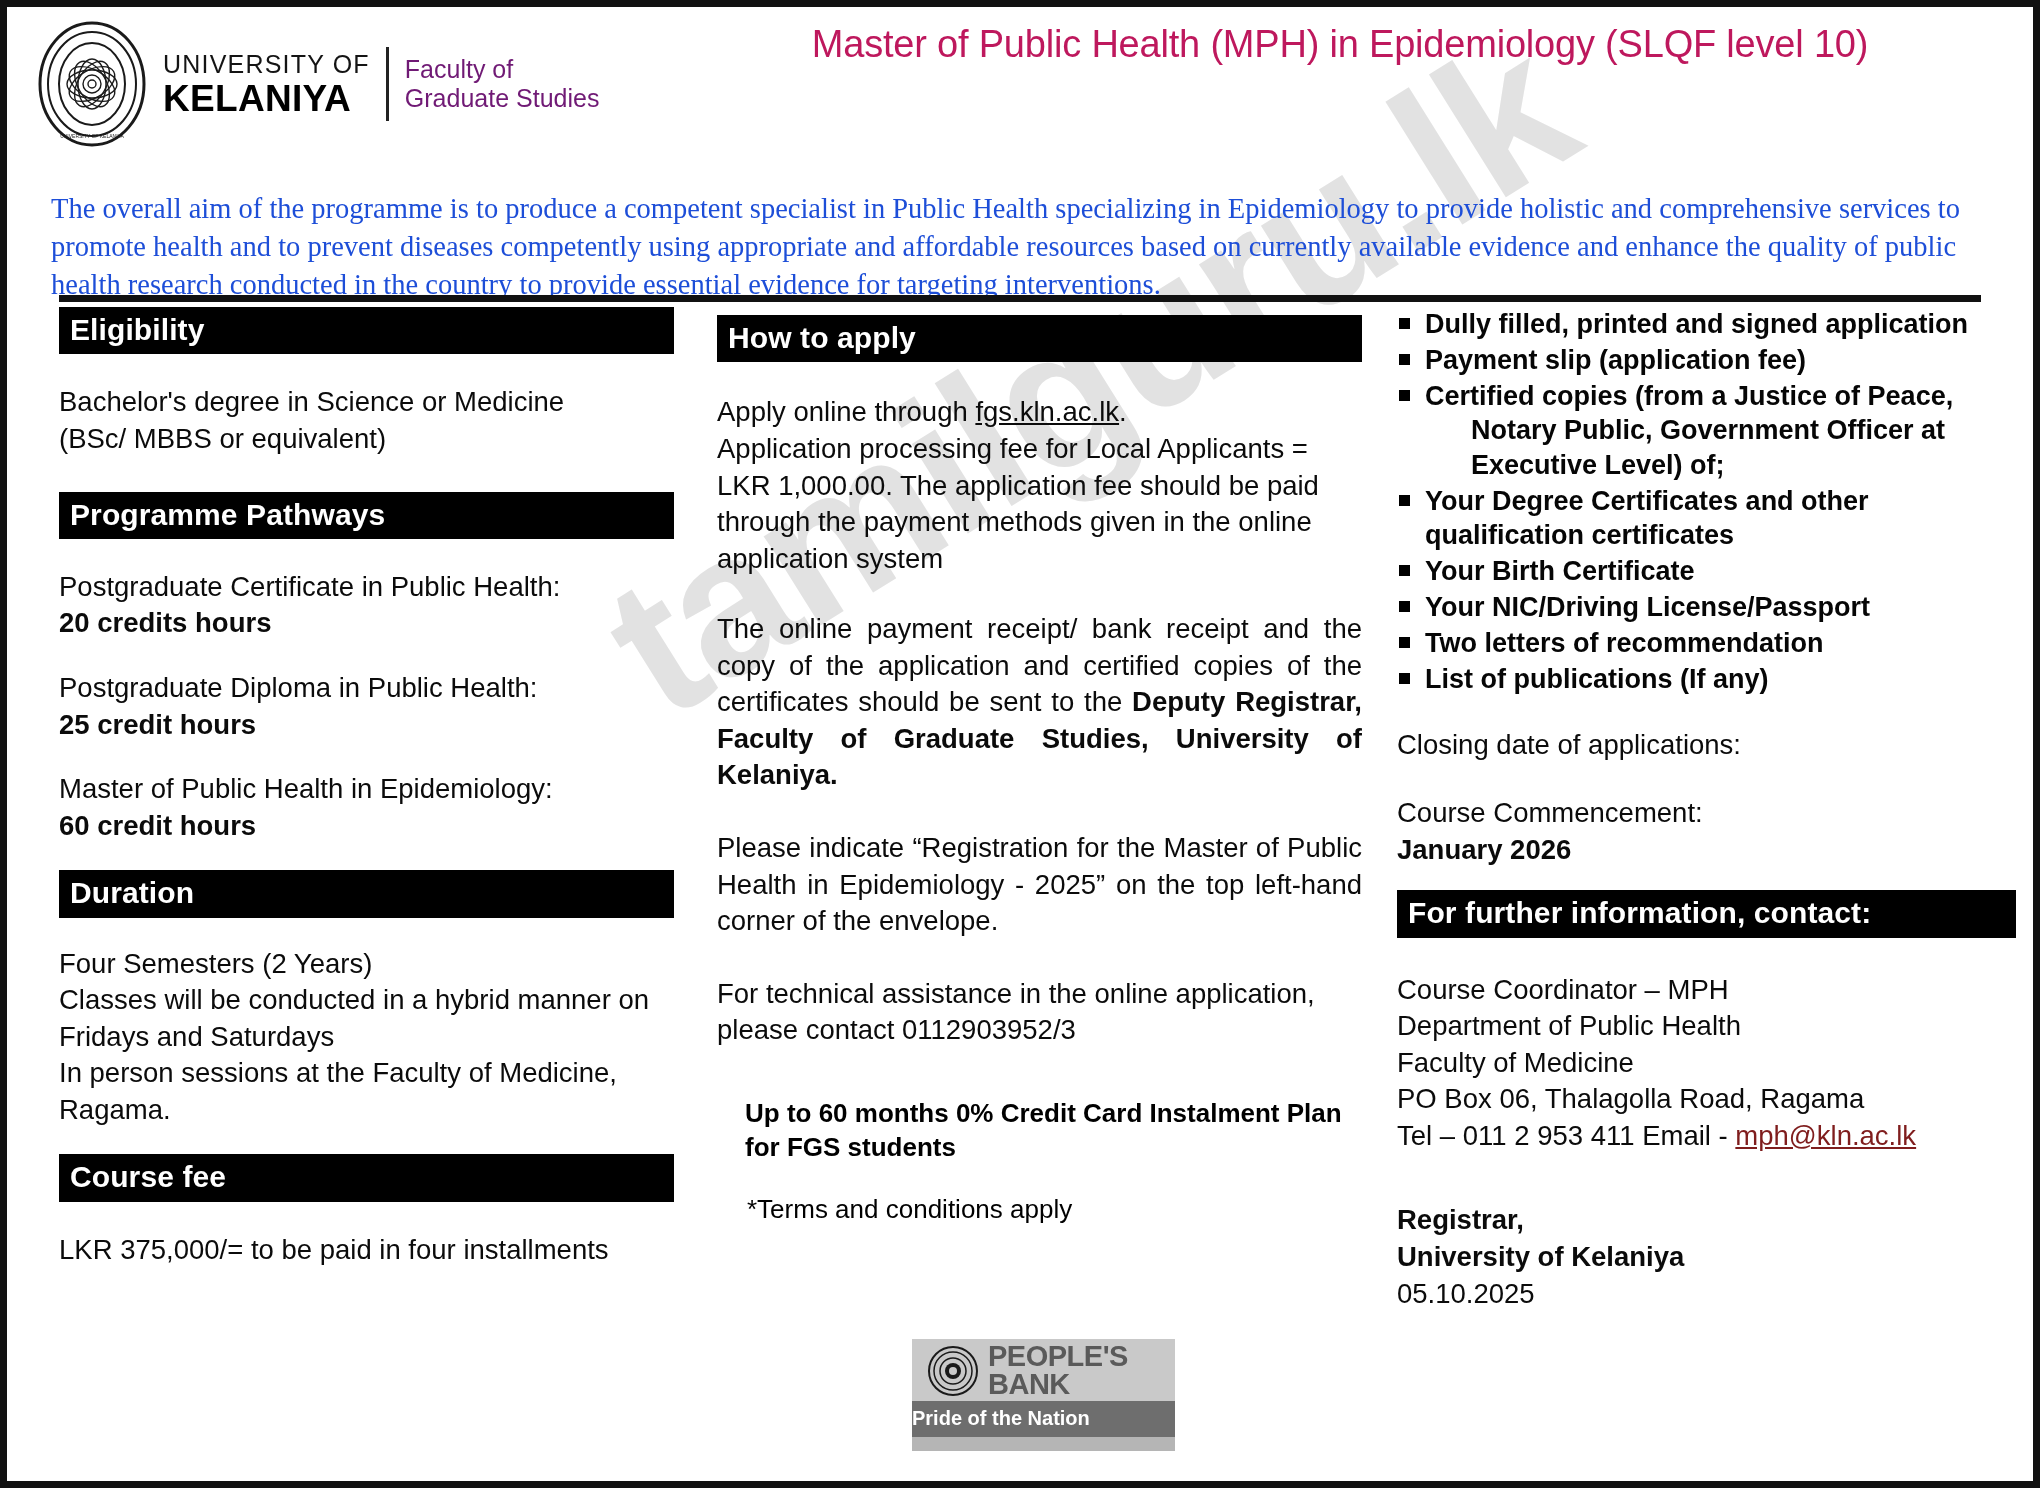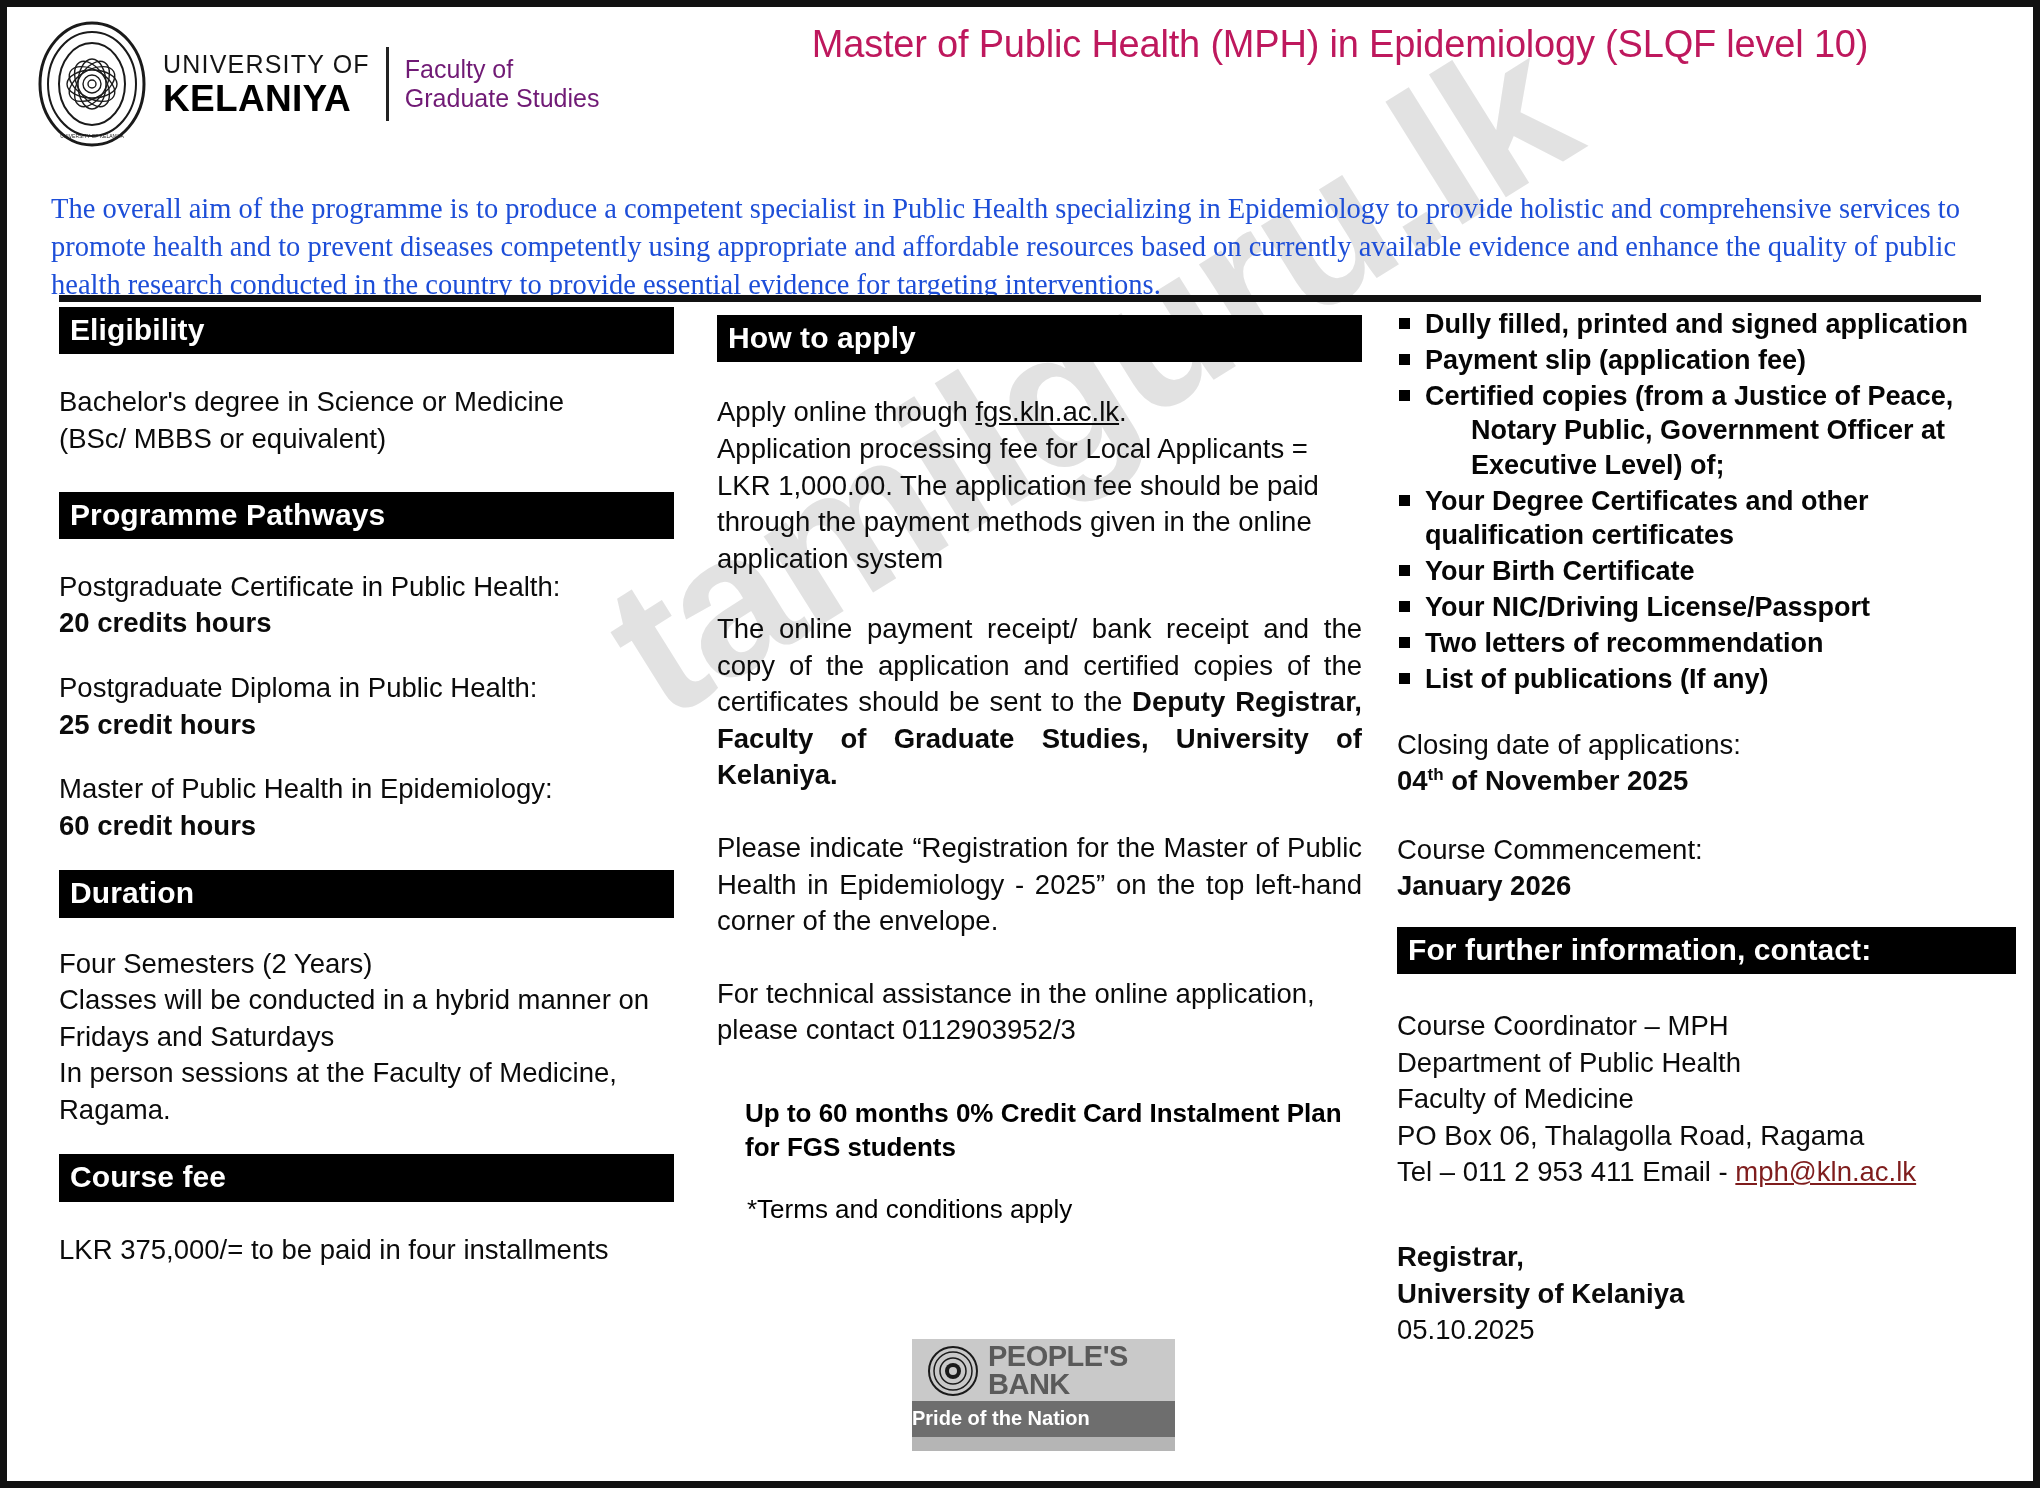--- a/index.html
+++ b/index.html
@@ -292,21 +292,20 @@
           <li><span class="sq"></span><span>Your Degree Certificates and other qualification certificates</span></li>
           <li><span class="sq"></span><span>Your Birth Certificate</span></li>
           <li><span class="sq"></span><span>Your NIC/Driving License/Passport</span></li>
           <li><span class="sq"></span><span>Two letters of recommendation</span></li>
           <li><span class="sq"></span></li>
           <li><span class="sq"></span><span>List of publications (If any)</span></li>
         </ul>
 
         <div class="body-text" style="margin-top:30px">
           <div>Closing date of applications:</div>
-          <div class="b"><span>04</span><span class="sup">th</span><span> of November 2025</span></div>
         </div>
 
         <div class="body-text" style="margin-top:32px">
           <div>Course Commencement:</div>
           <div class="b">January 2026</div>
         </div>
 
         <div class="bar" style="margin-top:22px;width:608px">For further information, contact:</div>
 
         <div class="body-text" style="margin-top:34px">

